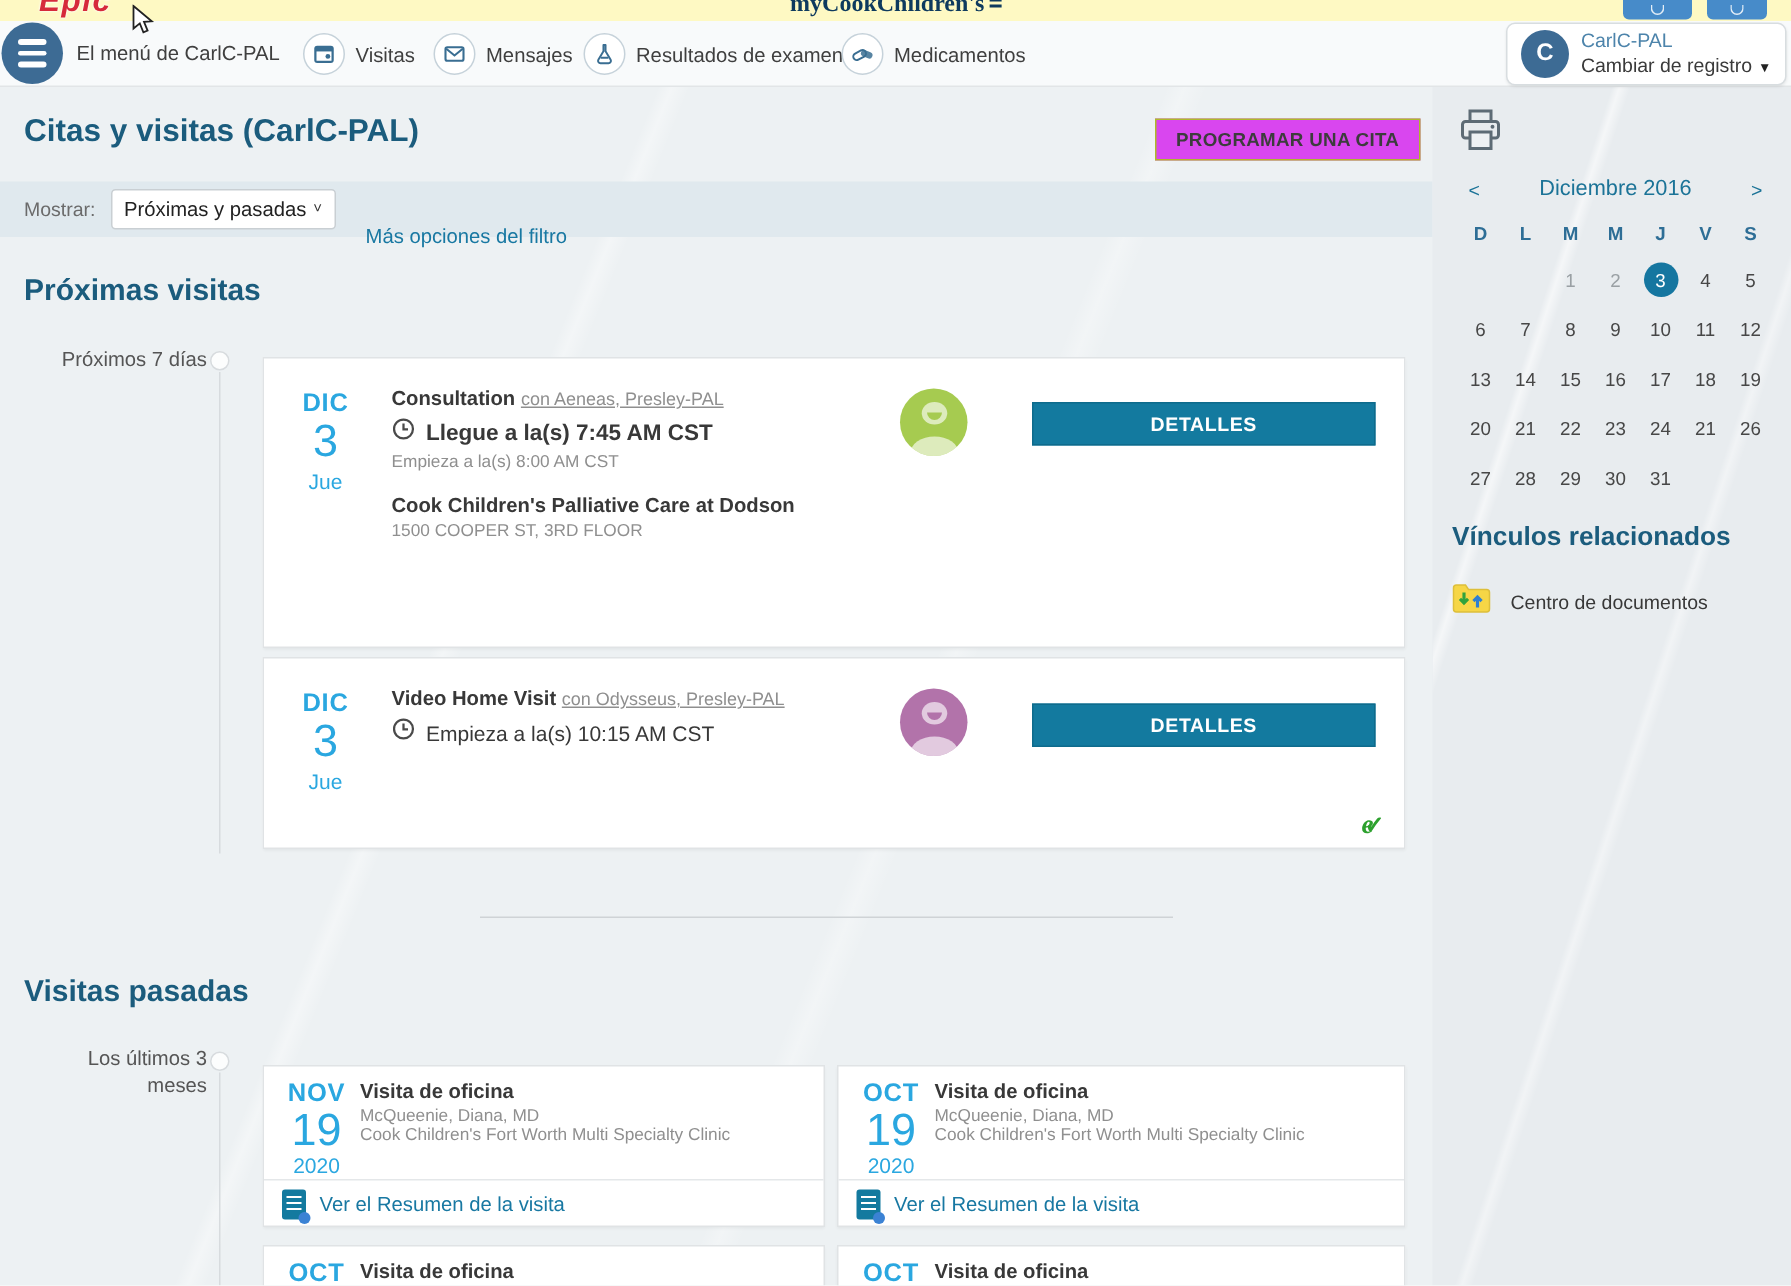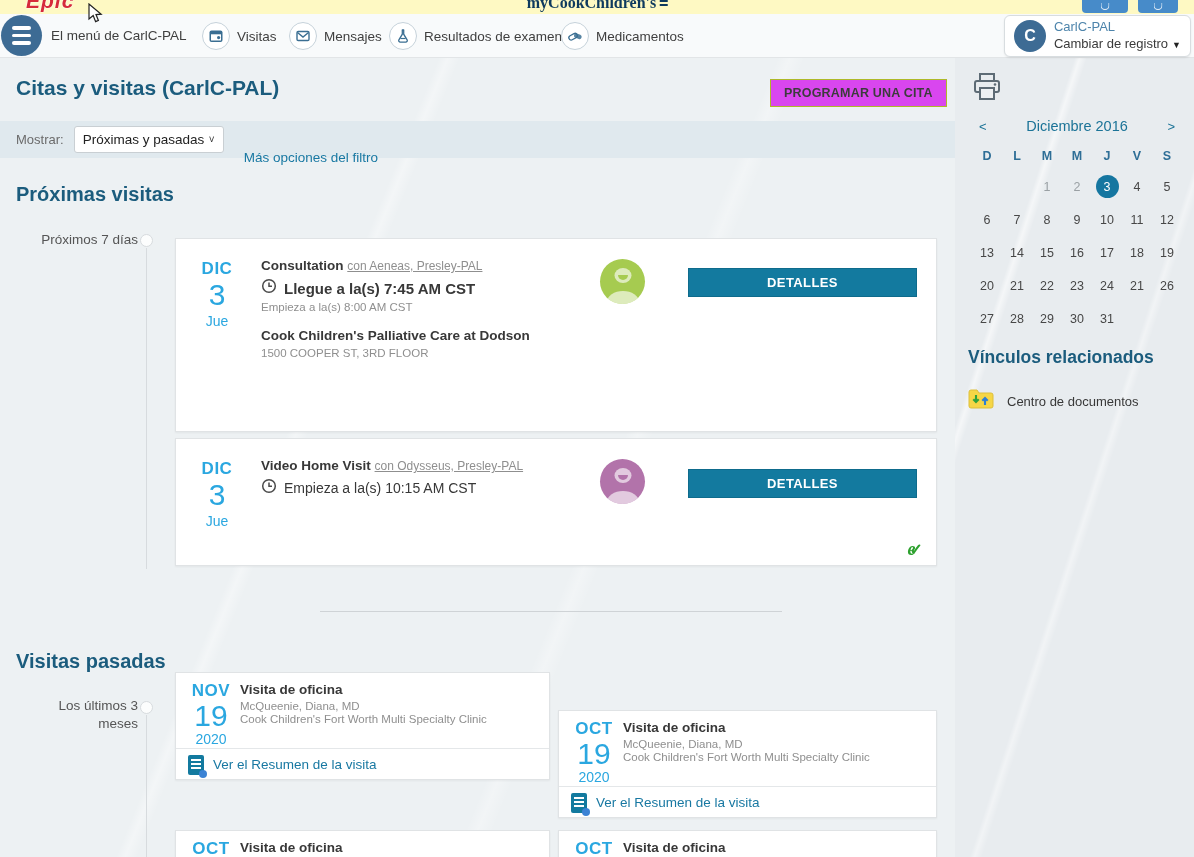--- a/index.html
+++ b/index.html
@@ -110,21 +110,21 @@
     color:#fff; font-family:"Liberation Sans",sans-serif; font-size:13px; font-weight:700; letter-spacing:.4px; cursor:pointer; }
   .db-1 { top:29px; } .db-2 { top:30px; }
 
   .echeck { position:absolute; right:13px; bottom:5px; }
   .echeck .e { font-family:"Liberation Serif",serif; font-style:italic; font-weight:700; font-size:18px; color:#2da12e; }
   .echeck .ck { font-size:16px; font-weight:700; color:#2da12e; margin-left:-6px; }
 
   .mid-divider { position:absolute; left:320px; top:611px; width:462px; height:1px; background:#cfd3d6; z-index:1; }
 
   
-  .pv-a { left:175px; top:672px; width:375px; height:108px; }
+  .pv-a { left:175px; top:710px; width:375px; height:108px; }
   .pv-b { left:558px; top:710px; width:379px; height:108px; }
   .pv-c { left:175px; top:830px; width:375px; height:100px; }
   .pv-d { left:558px; top:830px; width:379px; height:100px; }
   .pv-main { position:relative; height:75px; }
   .pv-date { position:absolute; left:10px; top:8px; width:50px; text-align:center; color:#2aa7e0; }
   .pv-month { font-size:17px; font-weight:700; letter-spacing:.5px; }
   .pv-day { font-size:30px; line-height:.98; }
   .pv-year { font-size:14px; margin-top:1px; }
   .pv-info { position:absolute; left:64px; top:9px; }
   .pv-type { font-size:13.5px; font-weight:700; color:#383838; }

